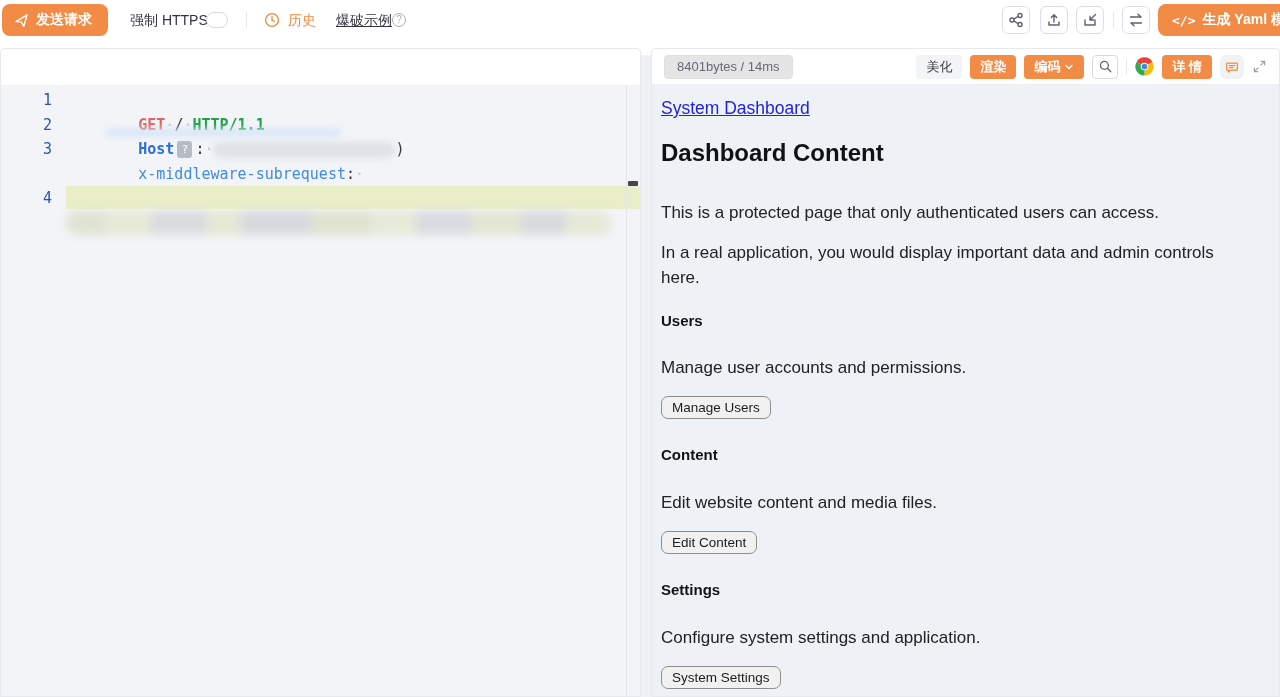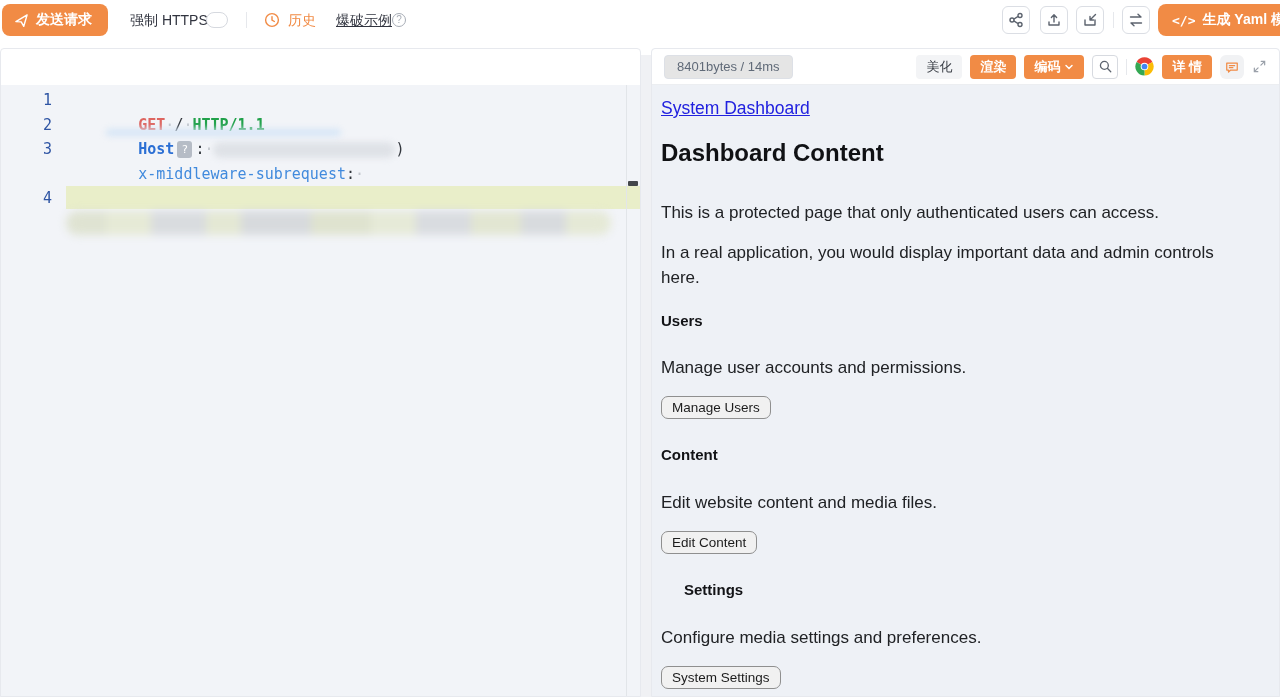--- a/index.html
+++ b/index.html
@@ -116,21 +116,21 @@
   .scroll-thumb { position:absolute; right:2px; top:96px; width:10px; height:5px; background:#43464b; border-radius:1px; cursor:pointer; }
   
   .page-content { position:absolute; top:36px; left:0; right:0; bottom:0; color:#202225; }
   .pc-abs { position:absolute; left:9px; }
   .page-link { top:13px; font-size:17.5px; color:#2121df; text-decoration:underline; cursor:pointer; }
   .page-h1 { top:54px; font-size:24px; font-weight:700; color:#101114; }
   .page-p { font-size:17px; line-height:25px; }
   .p1 { top:115px; }
   .p2 { top:155px; width:575px; }
   .sec-title { font-size:15px; font-weight:700; color:#121316; }
-  .st0 { top:227px; } .st1 { top:361px; } .st2 { top:496px;margin-left:23px; }
+  .st0 { top:227px; } .st1 { top:361px; } .st2 { top:496px; }
   .sd0 { top:270px; } .sd1 { top:405px; } .sd2 { top:540px; }
   .form-btn {
     font-family:"Liberation Sans","DejaVu Sans",sans-serif; font-size:13.5px; color:#1c1c1c;
     background:#f1f1f1; border:1px solid #8f8f8f; border-radius:7px; padding:3px 10px; cursor:pointer;
   }
   .sb0 { top:311px; } .sb1 { top:446px; } .sb2 { top:581px; }
   svg { display:block; }
 </style>
 </head>
 <body>
@@ -303,16 +303,16 @@
 
     <h3 class="pc-abs sec-title st0">Users</h3>
     <p class="pc-abs page-p sd0">Manage user accounts and permissions.</p>
     <button class="pc-abs form-btn sb0">Manage Users</button>
 
     <h3 class="pc-abs sec-title st1">Content</h3>
     <p class="pc-abs page-p sd1">Edit website content and media files.</p>
     <button class="pc-abs form-btn sb1">Edit Content</button>
 
     <h3 class="pc-abs sec-title st2">Settings</h3>
-    <p class="pc-abs page-p sd2">Configure media settings and preferences.</p>
+    <p class="pc-abs page-p sd2">Configure system settings and application.</p>
     <button class="pc-abs form-btn sb2">System Settings</button>
   </div>
 </div>
 
 </body></html>

